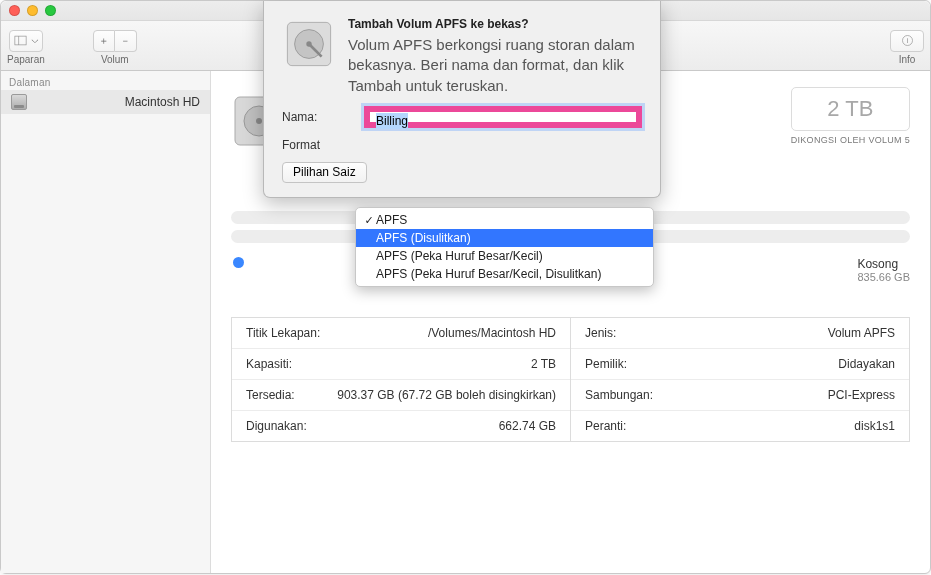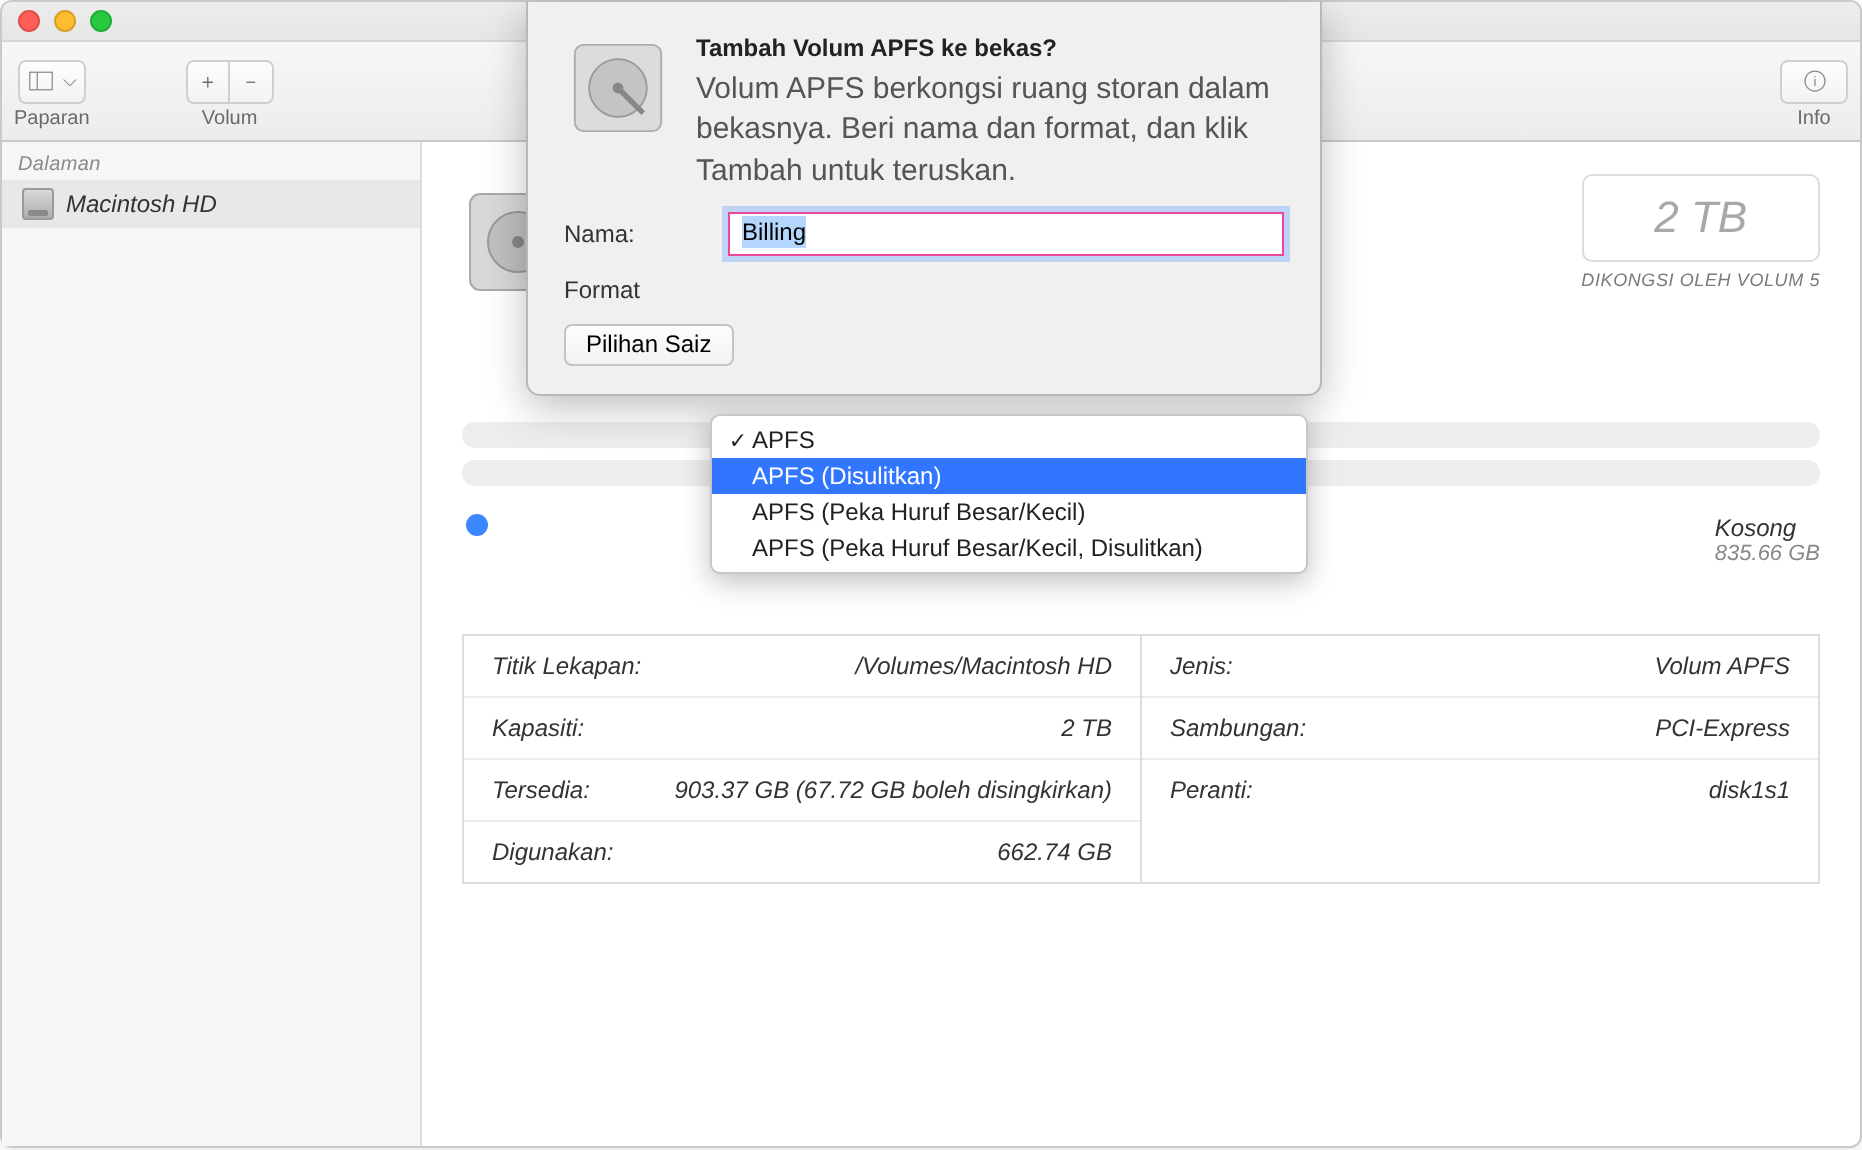--- a/index.html
+++ b/index.html
@@ -14,24 +14,24 @@
   .tgroup { display: flex; flex-direction: column; align-items: center; font-size: 10px; color: #6a6a6a; }
   .tbtncluster { display:flex; }
   .tbtn { height: 22px; min-width: 34px; background: linear-gradient(#fdfdfd,#f3f3f3); border: 1px solid #cfcfcf; border-radius: 4px; display:flex; align-items:center; justify-content:center; color:#6a6a6a; }
   .tbtn.dual{min-width:22px;border-radius:0}
   .tbtn.dual.left{border-radius:4px 0 0 4px}
   .tbtn.dual.right{border-radius:0 4px 4px 0;border-left:none}
   .tbtn svg{width:15px;height:15px}
   .tbtn .chev{font-size:9px;margin-left:3px}
   .tlabel{margin-top:2px}
   .tspacer{flex:1}
-  .body { display: flex; height: calc(100% - 70px); font-style: italic; }
+  .body { display: flex; height: calc(100% - 70px); }
   .sidebar { width: 210px; background: #f6f6f6; border-right: 1px solid #dcdcdc; }
   .sgroup { font-size: 10px; color: #8a8a8a; padding: 6px 8px 2px; letter-spacing: 0.2px; }
-  .sitem { display:flex; align-items:center; gap:6px; padding: 4px 10px; font-size: 12px; color:#333; background:#e8e8e8; }
+  .sitem { display:flex; align-items:center; gap:6px; padding: 4px 10px; font-size: 12px; color:#333; background:#e8e8e8;justify-content:space-between; }
   .sitem .hdicon{width:16px;height:16px;background:linear-gradient(#d9d9d9,#adadad);border:1px solid #9a9a9a;border-radius:2px;position:relative}
   .sitem .hdicon::after{content:'';position:absolute;bottom:1px;left:2px;right:2px;height:3px;background:#8a8a8a;border-radius:1px}
   .main { flex:1; position:relative; padding: 10px 20px; }
   .capbox{ position:absolute; top:16px; right:20px; text-align:center;}
   .capbox .cap{ border:1px solid #dcdcdc; border-radius:5px; padding:8px 22px; font-size:22px; font-weight:300; color:#a8a8a8;}
   .capbox .sub{ font-size:9px; color:#7a7a7a; margin-top:4px; letter-spacing:0.3px;}
   .bars{ margin-top:130px; margin-bottom:14px; }
   .bar{ height:13px; background:#ededed; border-radius:7px; margin-bottom:6px;}
   .baricon{display:inline-block;width:11px;height:11px;border-radius:50%;background:#3a87ff;vertical-align:middle;}
   .kvlabel{ font-size:12px; color:#333; }
@@ -45,21 +45,21 @@
   .drow:last-child{border-bottom:none}
   .sheet{ position:absolute; top:0; left:262px; width:398px; background:#f0f0f0; border:1px solid #b8b8b8; border-top:none; border-radius:0 0 7px 7px; box-shadow:0 6px 20px rgba(0,0,0,0.25); padding:16px 18px 14px; }
   .srow{display:flex;align-items:flex-start;gap:12px;margin-bottom:10px}
   .hdbig{width:54px;height:54px;flex-shrink:0}
   .hdbig svg{width:100%;height:100%}
   .stxt .sh{font-size:12px;font-weight:700;color:#222;margin-bottom:4px}
   .stxt .sd{font-size:15px;color:#555;line-height:1.35}
   .form{margin-top:4px}
   .frow{display:flex;align-items:center;margin-bottom:10px}
   .flabel{width:82px;font-size:12px;color:#333;padding-right:8px}
-  .finput{flex:1;height:22px;border:1px solid #ec4899;border-radius:0;box-shadow:0 0 0 3px rgba(100,160,255,0.35);padding:2px 6px;font-size:12px;background:#fff}
+  .finput{flex:1;height:22px;border:6px solid #ec4899;border-radius:0;box-shadow:0 0 0 3px rgba(100,160,255,0.35);padding:2px 6px;font-size:12px;background:#fff}
   .finput .sel{background:#b4d6fd;padding:1px 0}
   .opts{ margin-top:4px; }
   .btn{ height:21px; border:1px solid #c4c4c4; border-radius:4px; background:linear-gradient(#fdfdfd,#f2f2f2); font-size:12px; padding:0 10px; display:inline-flex;align-items:center;gap:4px;}
   .dropdown{ position:absolute; top:206px; left:354px; width:299px; background:#fff; border:1px solid #c7c7c7; border-radius:5px; box-shadow:0 4px 14px rgba(0,0,0,0.25); padding:3px 0; z-index:10;}
   .ddrow{display:flex;align-items:center;padding:2px 8px 2px 6px;font-size:12px;color:#222}
   .ddrow.sel{background:#3276ff;color:#ffffff}
   .ddrow .chk{width:14px;text-align:center;font-size:11px;color:#222}
   .ddrow.sel .chk{color:#fff}
   .bgdrive{position:absolute;top:20px;left:18px;width:60px;height:60px}
 </style>
@@ -209,20 +209,24 @@
               <span>Digunakan:</span>
               <span>662.74 GB</span>
             </div>
         </div>
         <div class="dcol">
           <div class="drow">
               <span>Jenis:</span>
               <span>Volum APFS</span>
             </div>
           <div class="drow">
+              <span>Pemilik:</span>
+              <span>Didayakan</span>
+            </div>
+          <div class="drow">
               <span>Sambungan:</span>
               <span>PCI-Express</span>
             </div>
           <div class="drow">
               <span>Peranti:</span>
               <span>disk1s1</span>
             </div>
         </div>
       </div>
     </div>

